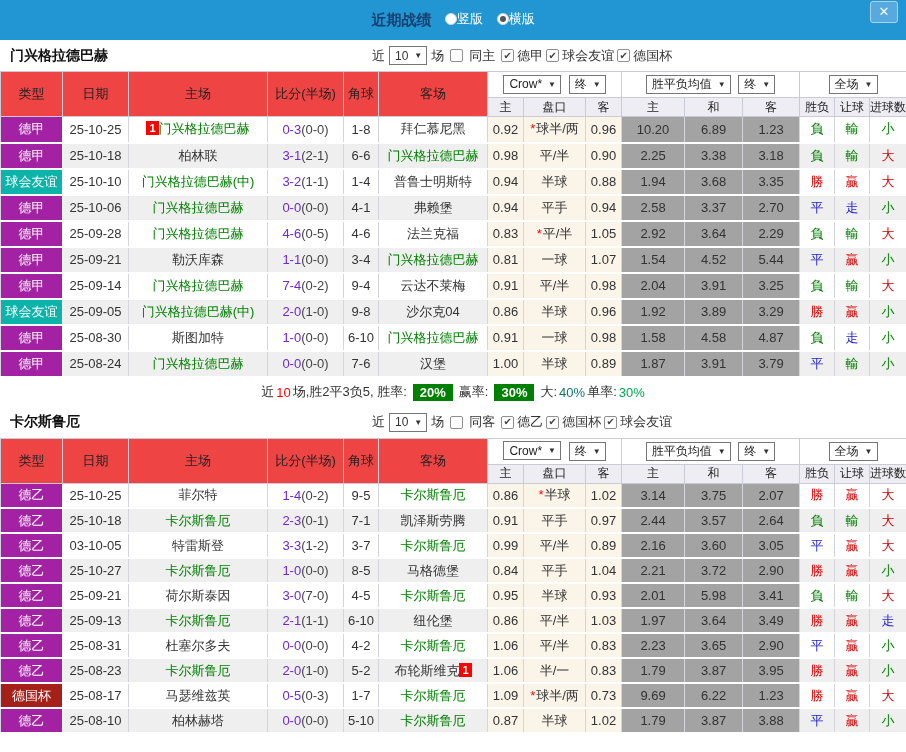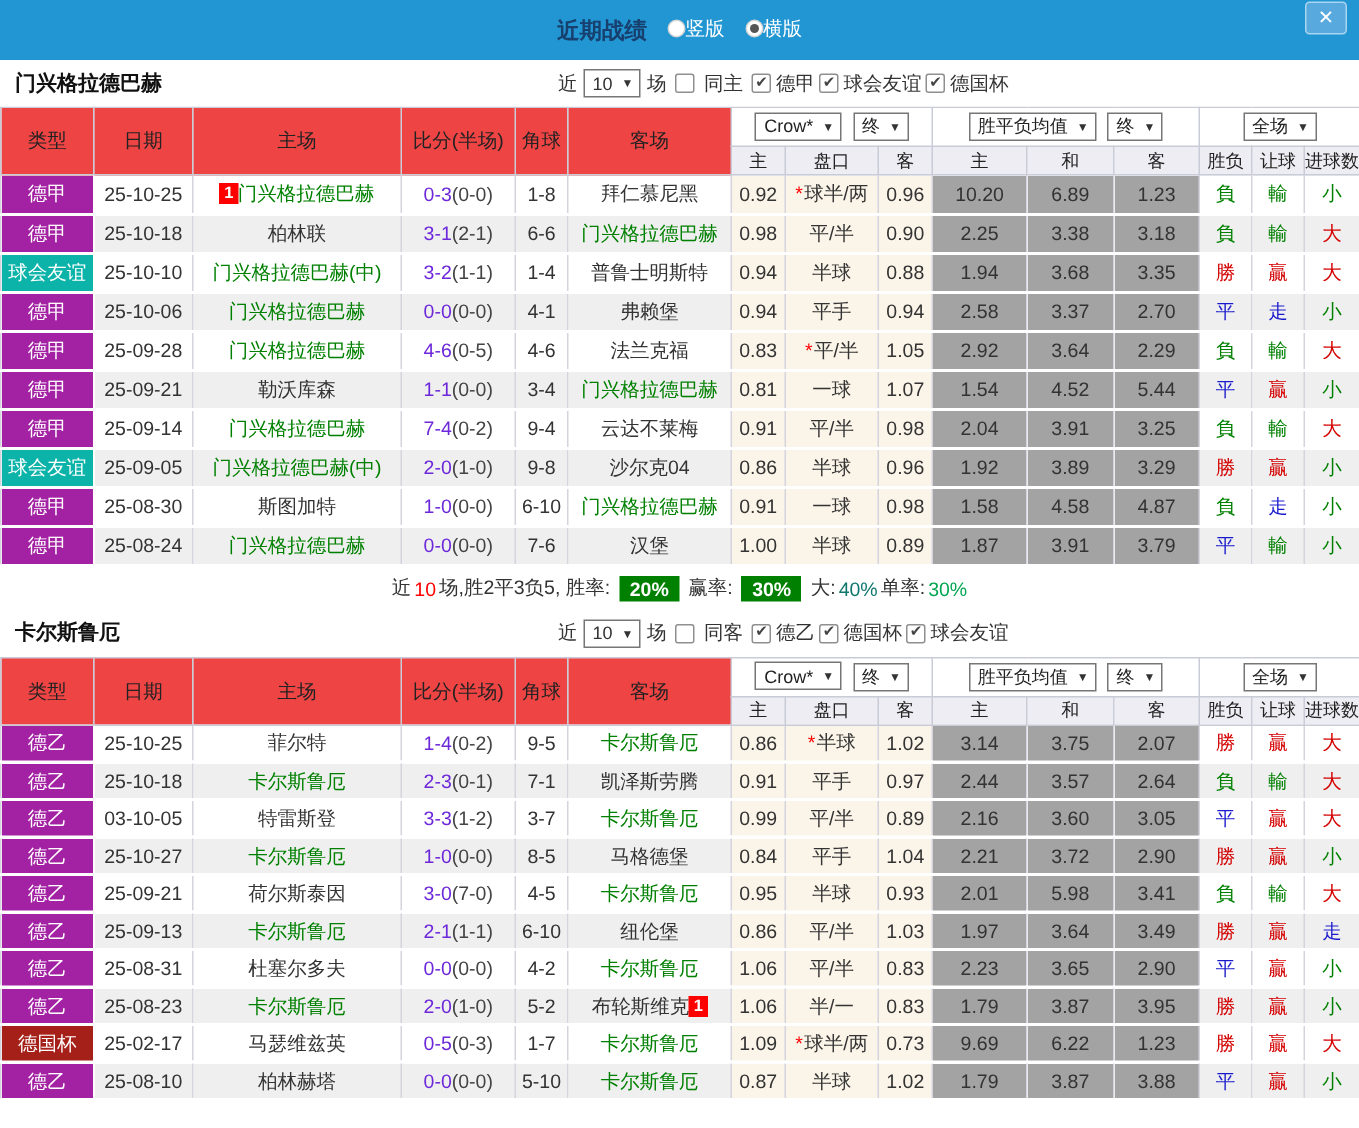--- a/index.html
+++ b/index.html
@@ -569,21 +569,21 @@
           <td class="cream">0.83</td>
           <td class="blue">1.79</td>
           <td class="blue">3.87</td>
           <td class="blue">3.95</td>
           <td class="plain c-red">勝</td>
           <td class="plain c-red">贏</td>
           <td class="plain c-green">小</td>
         </tr>
         <tr>
           <td class="type t-cup">德国杯</td>
-          <td class="plain">25-02-17</td>
+          <td class="plain">25-08-17</td>
           <td class="plain team"><span>马瑟维兹英</span></td>
           <td class="plain"><span class="ft">0-5</span><span class="ht">(0-3)</span></td>
           <td class="plain">1-7</td>
           <td class="plain team"><span class="hl">卡尔斯鲁厄</span></td>
           <td class="cream">1.09</td>
           <td class="cream"><span class="star">*</span>球半/两</td>
           <td class="cream">0.73</td>
           <td class="blue">9.69</td>
           <td class="blue">6.22</td>
           <td class="blue">1.23</td>

